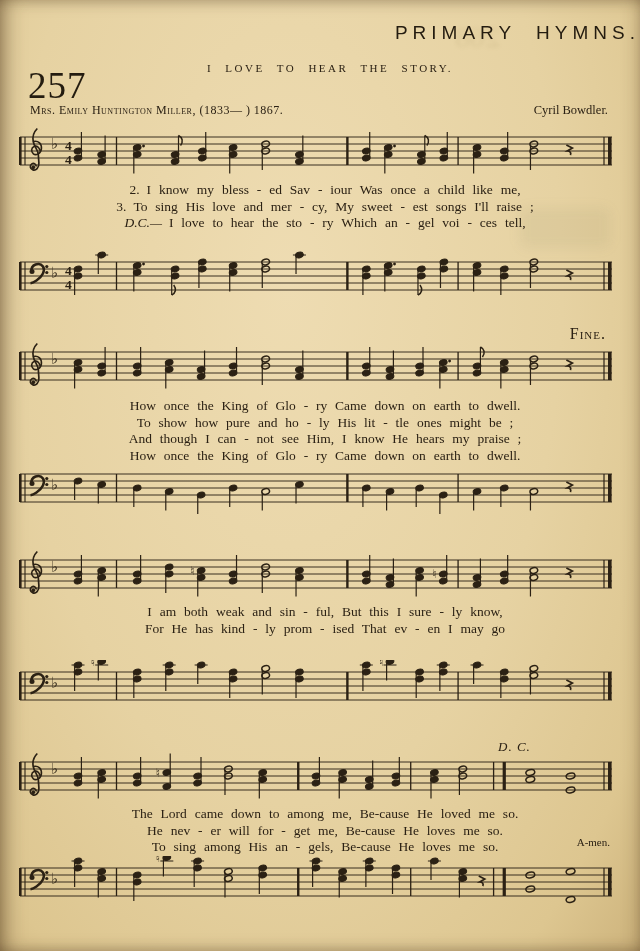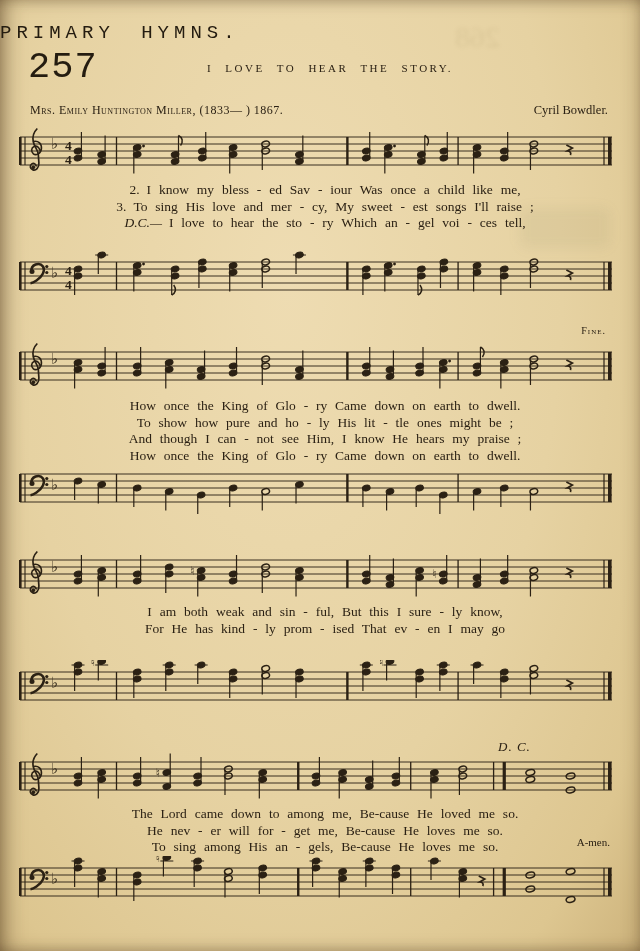--- a/index.html
+++ b/index.html
@@ -8,33 +8,33 @@
     background:radial-gradient(ellipse at 45% 30%, #eedcb2 0%, #e6d2a2 55%, #ddc690 85%, #cdb37c 100%);
     box-shadow:inset 16px 0 22px -14px rgba(70,48,22,.65),
                inset -12px 0 20px -14px rgba(70,48,22,.45),
                inset 0 12px 18px -14px rgba(70,48,22,.40),
                inset 0 -12px 18px -14px rgba(70,48,22,.40);
     font-family:"Liberation Serif", serif;
     color:#2b2114;
   }
   .abs{position:absolute;}
   .series-title{
-    top:22px;left:0;right:0;text-align:left;
-    font-family:Liberation Mono, monospace;
+    top:22px;left:0;right:0;text-align:right;
+    font-family:Liberation Sans, sans-serif;
     font-size:19px;letter-spacing:5px;word-spacing:10px;color:#241c10;
   }
-  .hymn-number{top:46px;left:28px;font-size:37px;letter-spacing:1px;color:#241c10;font-family:Liberation Mono, monospace;}
+  .hymn-number{top:64px;left:28px;font-size:37px;letter-spacing:1px;color:#241c10;}
   .hymn-title{top:62px;left:60px;right:40px;text-align:center;font-size:11px;letter-spacing:2.5px;word-spacing:7px;}
   .credit-row{top:103px;left:30px;right:32px;font-size:12px;}
   .author{font-variant:small-caps;letter-spacing:.5px;}
   .composer{float:right;font-size:12.5px;}
   .lyrics{left:46px;right:36px;text-align:center;font-size:13.5px;word-spacing:4.5px;line-height:16.6px;white-space:nowrap;}
   .pre{margin-right:7px;}
   .pre.italic{font-style:italic;}
-  .marker-fine{top:325px;right:34px;font-size:10px;font-variant:small-caps;letter-spacing:1px;}
+  .marker-fine{top:325px;right:34px;font-size:16px;font-variant:small-caps;letter-spacing:1px;}
   .marker-dc{top:739px;left:498px;font-size:13px;font-style:italic;letter-spacing:1px;}
   .amen{top:836px;right:30px;font-size:11px;}
   svg.staff{left:0;width:640px;height:70px;display:block;}
   .ghost{top:20px;left:455px;font-size:30px;color:#8a7748;opacity:.13;filter:blur(2px);transform:scaleX(-1);}
   .ghost2{top:208px;left:520px;width:90px;height:40px;background:rgba(110,120,80,.08);filter:blur(6px);border-radius:8px;}
 </style>
 </head>
 <body>
 
 <div class="page">

